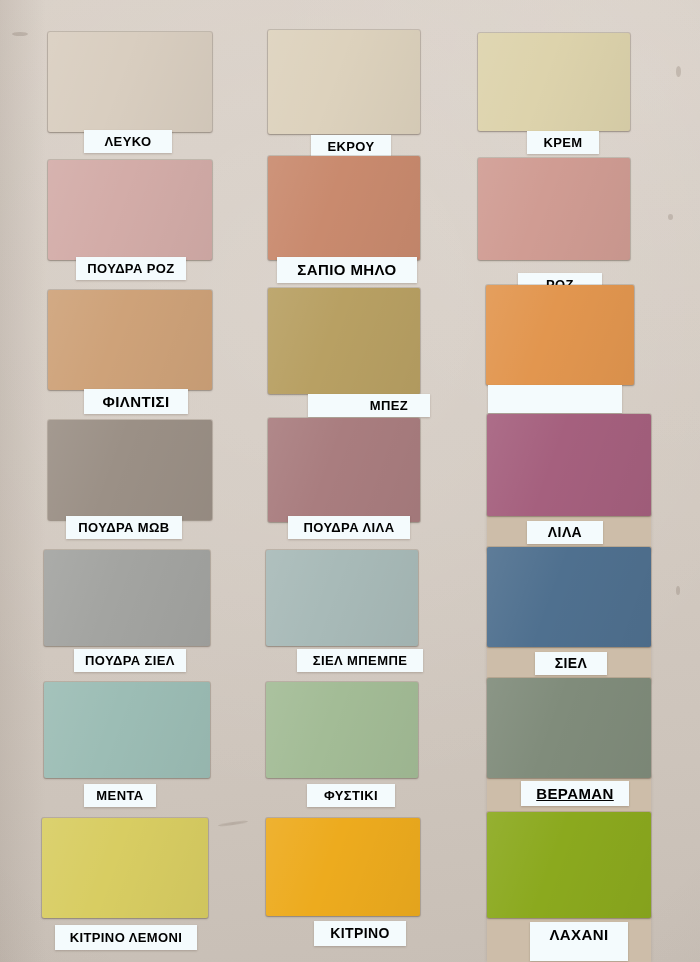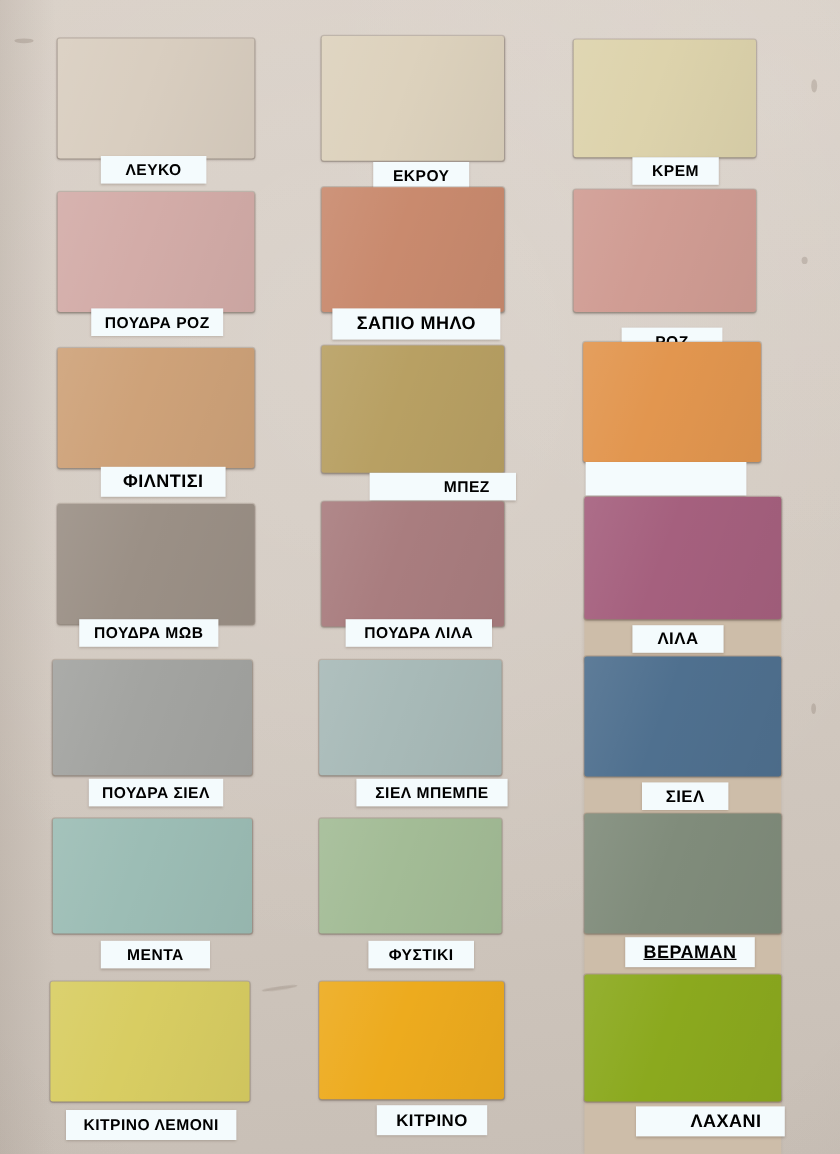--- a/index.html
+++ b/index.html
@@ -190,37 +190,37 @@
       <div class="cell" style="left: 0px; top: 0px; height: 0px;">
         <div class="chip" title="ΣΙΕΛ ΜΠΕΜΠΕ" style="left: 266px; top: 550px; width: 152px; height: 96px; background: rgb(168, 186, 184);"></div>
         <div class="label" style="left: 297px; top: 649px; width: 126px; height: 23px; line-height: 23px; font-size: 13px;">ΣΙΕΛ ΜΠΕΜΠΕ</div>
       </div>
       <div class="cell" style="left: 0px; top: 0px; height: 0px;">
         <div class="chip" title="ΣΙΕΛ" style="left: 487px; top: 547px; width: 164px; height: 100px; background: rgb(79, 112, 143);"></div>
         <div class="label" style="left: 535px; top: 652px; width: 72px; height: 23px; line-height: 23px; font-size: 14px;">ΣΙΕΛ</div>
       </div>
       <div class="cell" style="left: 0px; top: 0px; height: 0px;">
         <div class="chip" title="ΜΕΝΤΑ" style="left: 44px; top: 682px; width: 166px; height: 96px; background: rgb(156, 189, 181);"></div>
-        <div class="label" style="left: 84px; top: 784px; width: 91px; height: 23px; line-height: 23px; font-size: 13px;">ΜΕΝΤΑ</div>
+        <div class="label" style="left: 84px; top: 784px; width: 72px; height: 23px; line-height: 23px; font-size: 13px;">ΜΕΝΤΑ</div>
       </div>
       <div class="cell" style="left: 0px; top: 0px; height: 0px;">
         <div class="chip" title="ΦΥΣΤΙΚΙ" style="left: 266px; top: 682px; width: 152px; height: 96px; background: rgb(163, 188, 150);"></div>
         <div class="label" style="left: 307px; top: 784px; width: 88px; height: 23px; line-height: 23px; font-size: 13px;">ΦΥΣΤΙΚΙ</div>
       </div>
       <div class="cell" style="left: 0px; top: 0px; height: 0px;">
         <div class="chip" title="ΒΕΡΑΜΑΝ" style="left: 487px; top: 678px; width: 164px; height: 100px; background: rgb(128, 140, 123);"></div>
         <div class="label" style="left: 521px; top: 781px; width: 108px; height: 25px; line-height: 25px; font-size: 15px; text-decoration: underline;">ΒΕΡΑΜΑΝ</div>
       </div>
       <div class="cell" style="left: 0px; top: 0px; height: 0px;">
         <div class="chip" title="ΚΙΤΡΙΝΟ ΛΕΜΟΝΙ" style="left: 42px; top: 818px; width: 166px; height: 100px; background: rgb(216, 205, 98);"></div>
         <div class="label" style="left: 55px; top: 925px; width: 142px; height: 25px; line-height: 25px; font-size: 13px;">ΚΙΤΡΙΝΟ ΛΕΜΟΝΙ</div>
       </div>
       <div class="cell" style="left: 0px; top: 0px; height: 0px;">
         <div class="chip" title="ΚΙΤΡΙΝΟ" style="left: 266px; top: 818px; width: 154px; height: 98px; background: rgb(237, 171, 30);"></div>
         <div class="label" style="left: 314px; top: 921px; width: 92px; height: 25px; line-height: 25px; font-size: 14px;">ΚΙΤΡΙΝΟ</div>
       </div>
       <div class="cell" style="left: 0px; top: 0px; height: 0px;">
         <div class="chip" title="ΛΑΧΑΝΙ" style="left: 487px; top: 812px; width: 164px; height: 106px; background: rgb(139, 169, 30);"></div>
-        <div class="label" style="left: 530px; top: 922px; width: 98px; height: 25px; line-height: 25px; font-size: 15px; padding-left: 26px;">ΛΑΧΑΝΙ</div>
+        <div class="label" style="left: 530px; top: 922px; width: 98px; height: 39px; line-height: 25px; font-size: 15px;">ΛΑΧΑΝΙ</div>
       </div>
     </div>
 
 </div>
 
 </body></html>

